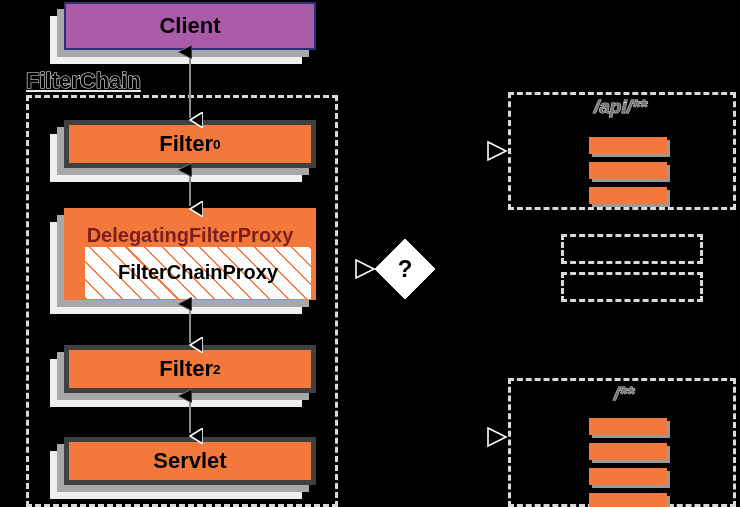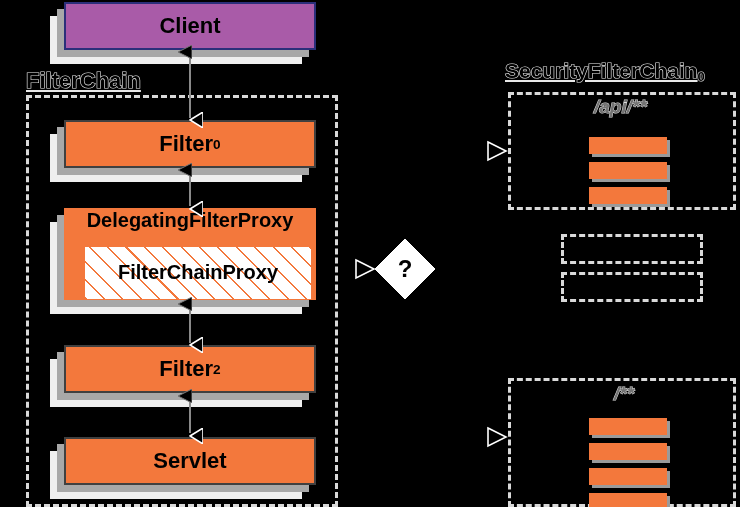--- a/index.html
+++ b/index.html
@@ -68,28 +68,28 @@
     background:#a8a8a8;
   }
   .node .face{
     position:absolute;left:0;top:0;width:100%;height:100%;
     box-sizing:border-box;
     display:flex;align-items:center;justify-content:center;
     font-weight:bold;
     color:#000000;
     text-align:center;
   }
-  .face.orange{background:#f3783c;border:2px solid #404040;}
+  .face.orange{background:#f3783c;border:5px solid #404040;}
   .face.purple{background:#a95ba8;border:2px solid #2b2f7a;}
   .face.split{background:#f3783c;border:1px solid #f3783c;display:block;}
 
   .split .top{
     height:42%;
-    display:flex;align-items:flex-start;justify-content:center;
-    font-weight:bold;color:#000000;
+    display:flex;align-items:flex-end;justify-content:center;
+    font-weight:bold;color:#7f1d1d;
   }
   .split .bottom{
     height:58%;
     margin:0 4px 4px 20px;
     display:flex;align-items:center;justify-content:center;
     font-weight:bold;color:#000;
     background-color:#ffffff;
     background-image:repeating-linear-gradient(45deg,
         #f3783c 0px, #f3783c 1.5px, #ffffff 1.5px, #ffffff 13px);
     border:0;
@@ -156,23 +156,20 @@
   </div>
 
   <div class="node" style="left:48px;top:437px;width:252px;height:48px;padding-left:20px;">
     <div class="sh2"></div>
     <div class="sh1"></div>
     <div class="face orange" style="font-size:22px;">
       <span>Servlet</span>
     </div>
   </div>
 
-  <div class="outline-title" style="left:489px;top:60px;font-size:21px;">
-    <span>SecurityFilterChain</span><span class="sub">0</span>
-  </div>
   <div class="dashed-box" style="left:492px;top:92px;width:228px;height:118px;"></div>
   <div class="path-label" style="left:578px;top:96px;font-size:19px;">
     <span>/api/**</span>
   </div>
 
   <div class="bar" style="left:573px;top:137px;width:78px;height:17px;">
     <div class="bsh"></div>
       <div class="bface"></div>
   </div>
   <div class="bar" style="left:573px;top:162px;width:78px;height:17px;">

